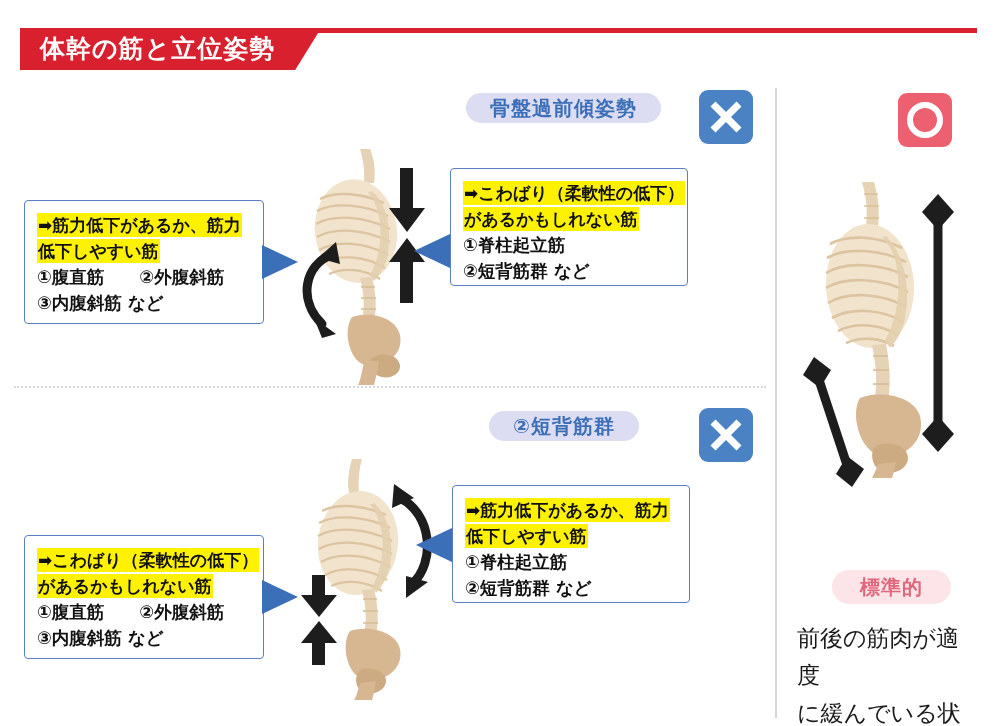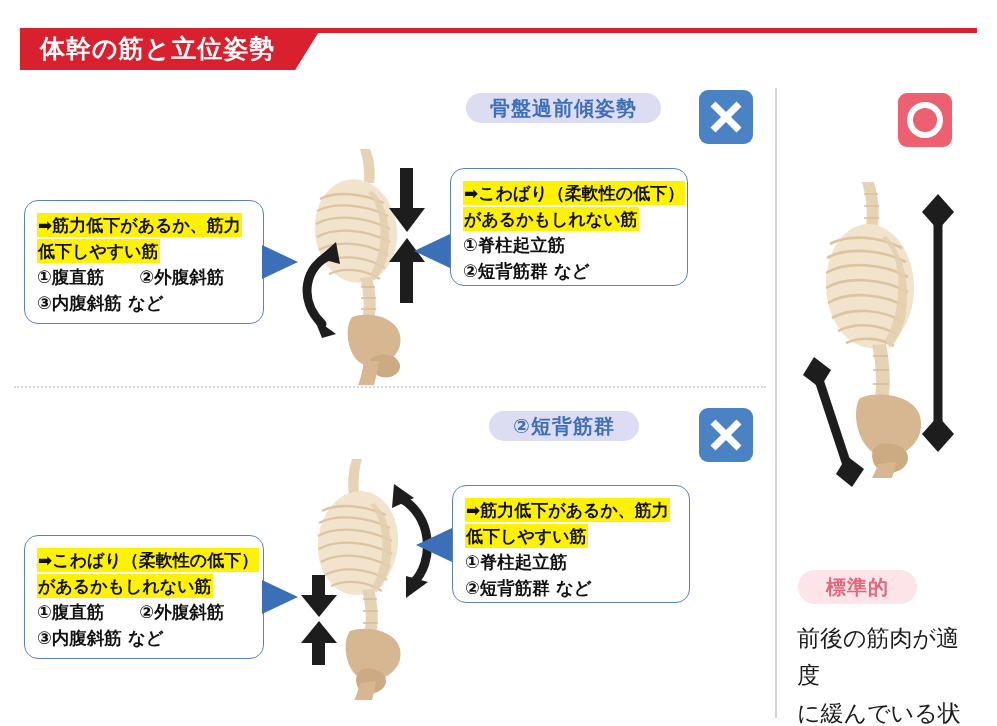--- a/index.html
+++ b/index.html
@@ -62,21 +62,21 @@
   
   .omark{
     position:absolute;width:54px;height:54px;border-radius:9px;
     background:#ed6070;
   }
 
   
   .infobox{
     position:absolute;
     border:1.6px solid #5b7fc4;
-    border-radius:14px;
+    border-radius:4px;
     background:#ffffff;
     padding:12px 14px 12px 12px;
     box-sizing:border-box;
   }
   .ib-line{
     font-size:17px;color:#111111;line-height:1.42;
     white-space:nowrap;font-weight:bold;
   }
   .ib-line.hl{
     background:#fff200;
@@ -314,21 +314,21 @@
     <polygon points="20,2 36,20 20,38 4,20" fill="#1d1d1d"></polygon>
     <polygon points="20,224 36,242 20,260 4,242" fill="#1d1d1d"></polygon>
   </svg>
 
   <svg class="arrows" style="left:800px;top:355px;" width="70" height="135" viewBox="0 0 70 135">
     <line x1="18" y1="22" x2="48" y2="113" stroke="#1d1d1d" stroke-width="9"></line>
     <polygon points="14,2 31,15 20,33 3,20" fill="#1d1d1d"></polygon>
     <polygon points="52,132 36,119 47,101 64,114" fill="#1d1d1d"></polygon>
   </svg>
 
-  <div class="pink-pill" style="left:798px;top:570px;">
+  <div class="pink-pill" style="left:832px;top:570px;">
     <span class="pink-pill-text">標準的</span>
   </div>
 
   <div class="right-desc" style="left:797px;top:620px;width:180px;">
     <div>前後の筋肉が適度</div>
     <div>に緩んでいる状態</div>
   </div>
 
 </div>
 

